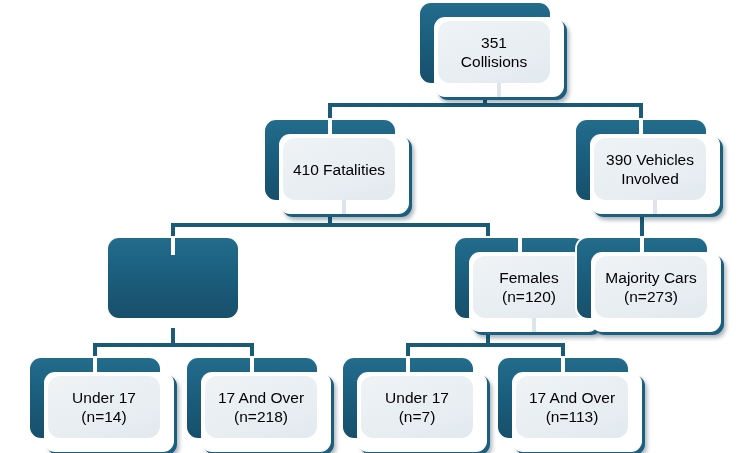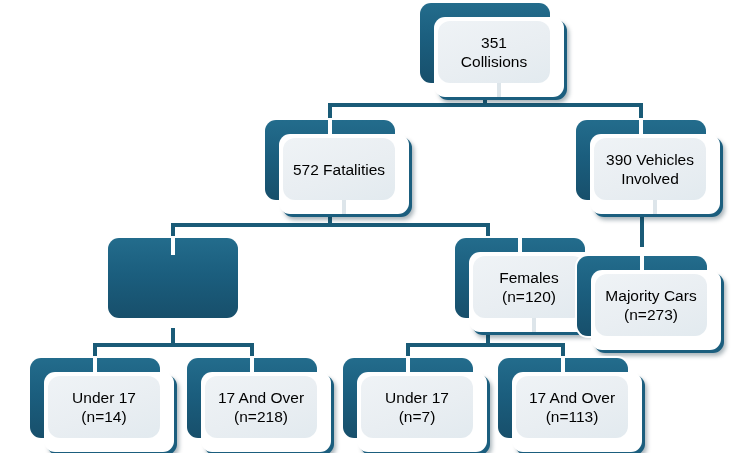--- a/index.html
+++ b/index.html
@@ -63,21 +63,21 @@
 Collisions</div>
       <div class="stub-out"></div>
     </div>
   </div>
 
   <div class="node" style="left:265px;top:120px;">
     <div class="back">
         <div class="stub-in"></div>
       </div>
     <div class="front">
-      <div class="panel">572 Fatalities</div>
+      <div class="panel">410 Fatalities</div>
       <div class="stub-out"></div>
     </div>
   </div>
 
   <div class="node" style="left:576px;top:120px;padding-left:36px;">
     <div class="back">
         <div class="stub-in"></div>
       </div>
     <div class="front">
       <div class="panel">390 Vehicles
@@ -96,21 +96,21 @@
     <div class="back">
         <div class="stub-in"></div>
       </div>
     <div class="front">
       <div class="panel">Females
 (n=120)</div>
       <div class="stub-out"></div>
     </div>
   </div>
 
-  <div class="node" style="left:577px;top:256px;">
+  <div class="node" style="left:577px;top:238px;">
     <div class="back">
         <div class="stub-in"></div>
       </div>
     <div class="front">
       <div class="panel">Majority Cars
 (n=273)</div>
     </div>
   </div>
 
   <div class="node" style="left:30px;top:358px;">

